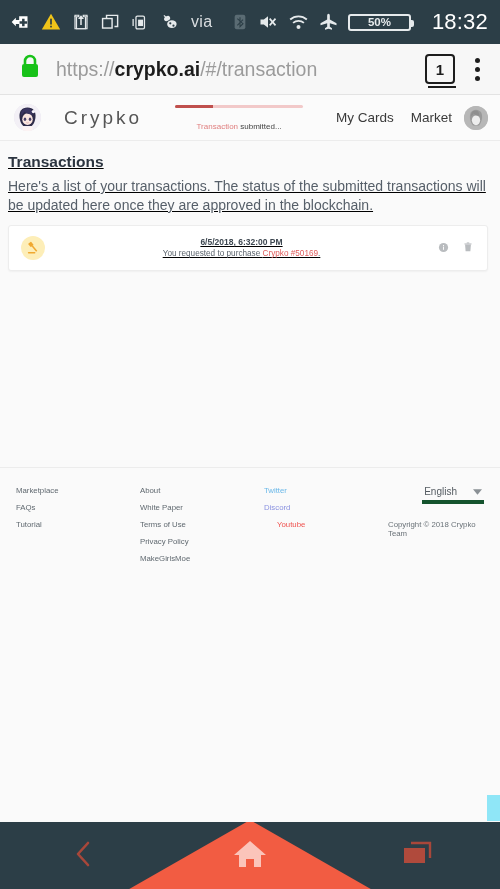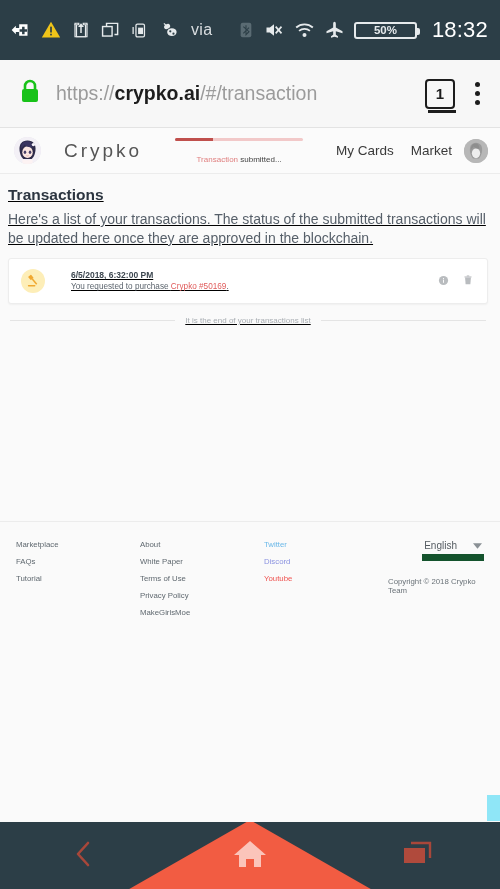--- a/index.html
+++ b/index.html
@@ -6,42 +6,42 @@
   html, body {
     width: 500px; height: 889px;
     font-family: "Liberation Sans", sans-serif;
     background: #f8f8f8;
     overflow: hidden;
   }
   .screen { position: relative; width: 500px; height: 889px; overflow: hidden; background:#fafafa; }
 
   
   .statusbar {
-    height: 60px; background: #2c3e47; display: flex; align-items: center;
+    height: 44px; background: #2c3e47; display: flex; align-items: center;
     padding: 0 12px 0 10px; color: #fff; position: relative;
   }
   .sb-left { display: flex; align-items: center; gap: 11px; flex: 1; }
   .sb-right { display: flex; align-items: center; gap: 9px; }
   .sb-icon { display: inline-flex; align-items: center; justify-content: center; }
-  .sb-time { font-size: 22px; color:#fff; letter-spacing: .2px; margin-left: 6px; font-family:"Liberation Sans",sans-serif; }
+  .sb-time { font-size: 22px; color:#fff; letter-spacing: .2px; margin-left: 12px; font-family:"Liberation Sans",sans-serif; }
   .sb-via { font-size: 16px; color: #d9dde0; letter-spacing:.3px; }
   .battery {
     border: 2px solid #e6eaec; border-radius: 3px; height: 17px; min-width: 40px;
     display: inline-flex; align-items: center; justify-content: center; position: relative;
     padding: 0 18px;
   }
   .battery:after {
     content:""; position:absolute; right:-5px; top:4px; width:3px; height:7px;
     background:#e6eaec; border-radius:0 2px 2px 0;
   }
   .battery span { font-size: 11.5px; font-weight: bold; color: #e6eaec; }
 
   
   .browser-bar {
-    height: 68px; background: #f7f7f7; display: flex; align-items: center;
+    height: 51px; background: #f7f7f7; display: flex; align-items: center;
     padding: 0 14px 0 18px; border-bottom: 1px solid #e3e3e3;
   }
   .lock-icon { margin-right: 14px; flex: none; }
   .url { flex: 1; font-size: 19.5px; color: #9b9b9b; white-space: nowrap; overflow: hidden; }
   .url b { color: #1d1d1d; font-weight: 600; }
   .tabcount {
     width: 30px; height: 30px; border: 2.5px solid #1d1d1d; border-radius: 4px;
     display: flex; align-items: center; justify-content: center;
     font-size: 15px; font-weight: 600; color: #1d1d1d; margin-right: 20px; position: relative;
   }
@@ -73,21 +73,21 @@
   }
 
   
   .content { padding: 12px 12px 0 8px; background: #fafafa; text-decoration: underline; }
   .page-title { font-size: 15.5px; font-weight: bold; color: #2c3540; margin-bottom: 6px; }
   .page-desc { font-size: 14px; color: #565f69; margin-bottom: 10px; line-height: 1.35; }
 
   .tx-card {
     background: #fff; border: 1px solid #ededed; border-radius: 3px;
     box-shadow: 0 1px 2px rgba(0,0,0,.045);
-    display: flex; align-items: center; padding: 10px 14px 10px 12px; gap: 26px;
+    display: flex; align-items: center; padding: 10px 14px 10px 12px; gap: 6px; text-align: center;
   }
   .tx-icon {
     width: 24px; height: 24px; border-radius: 50%; background: #fdeeb8; flex: none;
     display: flex; align-items: center; justify-content: center;
   }
   .tx-body { flex: 1; min-width: 0; }
   .tx-date { font-size: 8.5px; color: #3d4750; font-weight: bold; margin-bottom: 2px; }
   .tx-desc { font-size: 8.2px; color: #5b646d; }
   .tx-desc .link { color: #e05b5b; }
   .tx-actions { display: flex; align-items: center; gap: 14px; }
@@ -97,24 +97,24 @@
   .end-row span { font-size: 8px; color: #a8adb2; white-space: nowrap; }
 
   .spacer { height: 196px; }
 
   
   .footer { border-top: 1px solid #ececec; background: #fafafa; padding: 18px 16px 0 16px; display: flex; }
   .fcol { width: 124px; display: flex; flex-direction: column; gap: 8px; }
   .fcol a { font-size: 7.8px; color: #5f686f; text-decoration: none; }
   .fcol.social a.tw { color: #6ab8e8; }
   .fcol.social a.dc { color: #8a92e0; }
-  .fcol.social a.yt { color: #ef5350; }
+  .fcol.social a.yt { color: #ef5350; margin-left: 13px; }
   .fright { flex: 1; display: flex; flex-direction: column; align-items: flex-end; }
   .lang {
-    display: flex; align-items: center; gap: 16px; border-bottom: 7px solid #14532d;
+    display: flex; align-items: center; gap: 16px; border-bottom: 4px solid #14532d;
     padding: 0 2px 3px 2px; margin-bottom: 16px;
   }
   .lang span { font-size: 10px; color: #545b61; }
   .copyright { font-size: 7.8px; color: #6a7278; }
 
   
   .scroll-thumb { position: absolute; right: 0; width: 13px; background: #8fe6f7; }
 
   
   .navbar {
@@ -300,25 +300,20 @@
         <span>
           <svg width="10" height="12" viewBox="0 0 24 24">
               <path d="M5 6 h14 l-1.3 16 h-11.4 Z" fill="#b9bcbf"></path>
               <rect x="3.5" y="3.5" width="17" height="2.4" fill="#b9bcbf"></rect>
               <rect x="9" y="1" width="6" height="2.6" fill="#b9bcbf"></rect>
             </svg>
         </span>
       </div>
     </div>
 
-    <div class="end-row">
-      <span class="rule"></span>
-      <span>It is the end of your transactions list</span>
-      <span class="rule"></span>
-    </div>
 
     <div class="spacer"></div>
   </div>
 
   <div class="footer">
     <div class="fcol">
       <a href="#">Marketplace</a>
       <a href="#">FAQs</a>
       <a href="#">Tutorial</a>
     </div>

